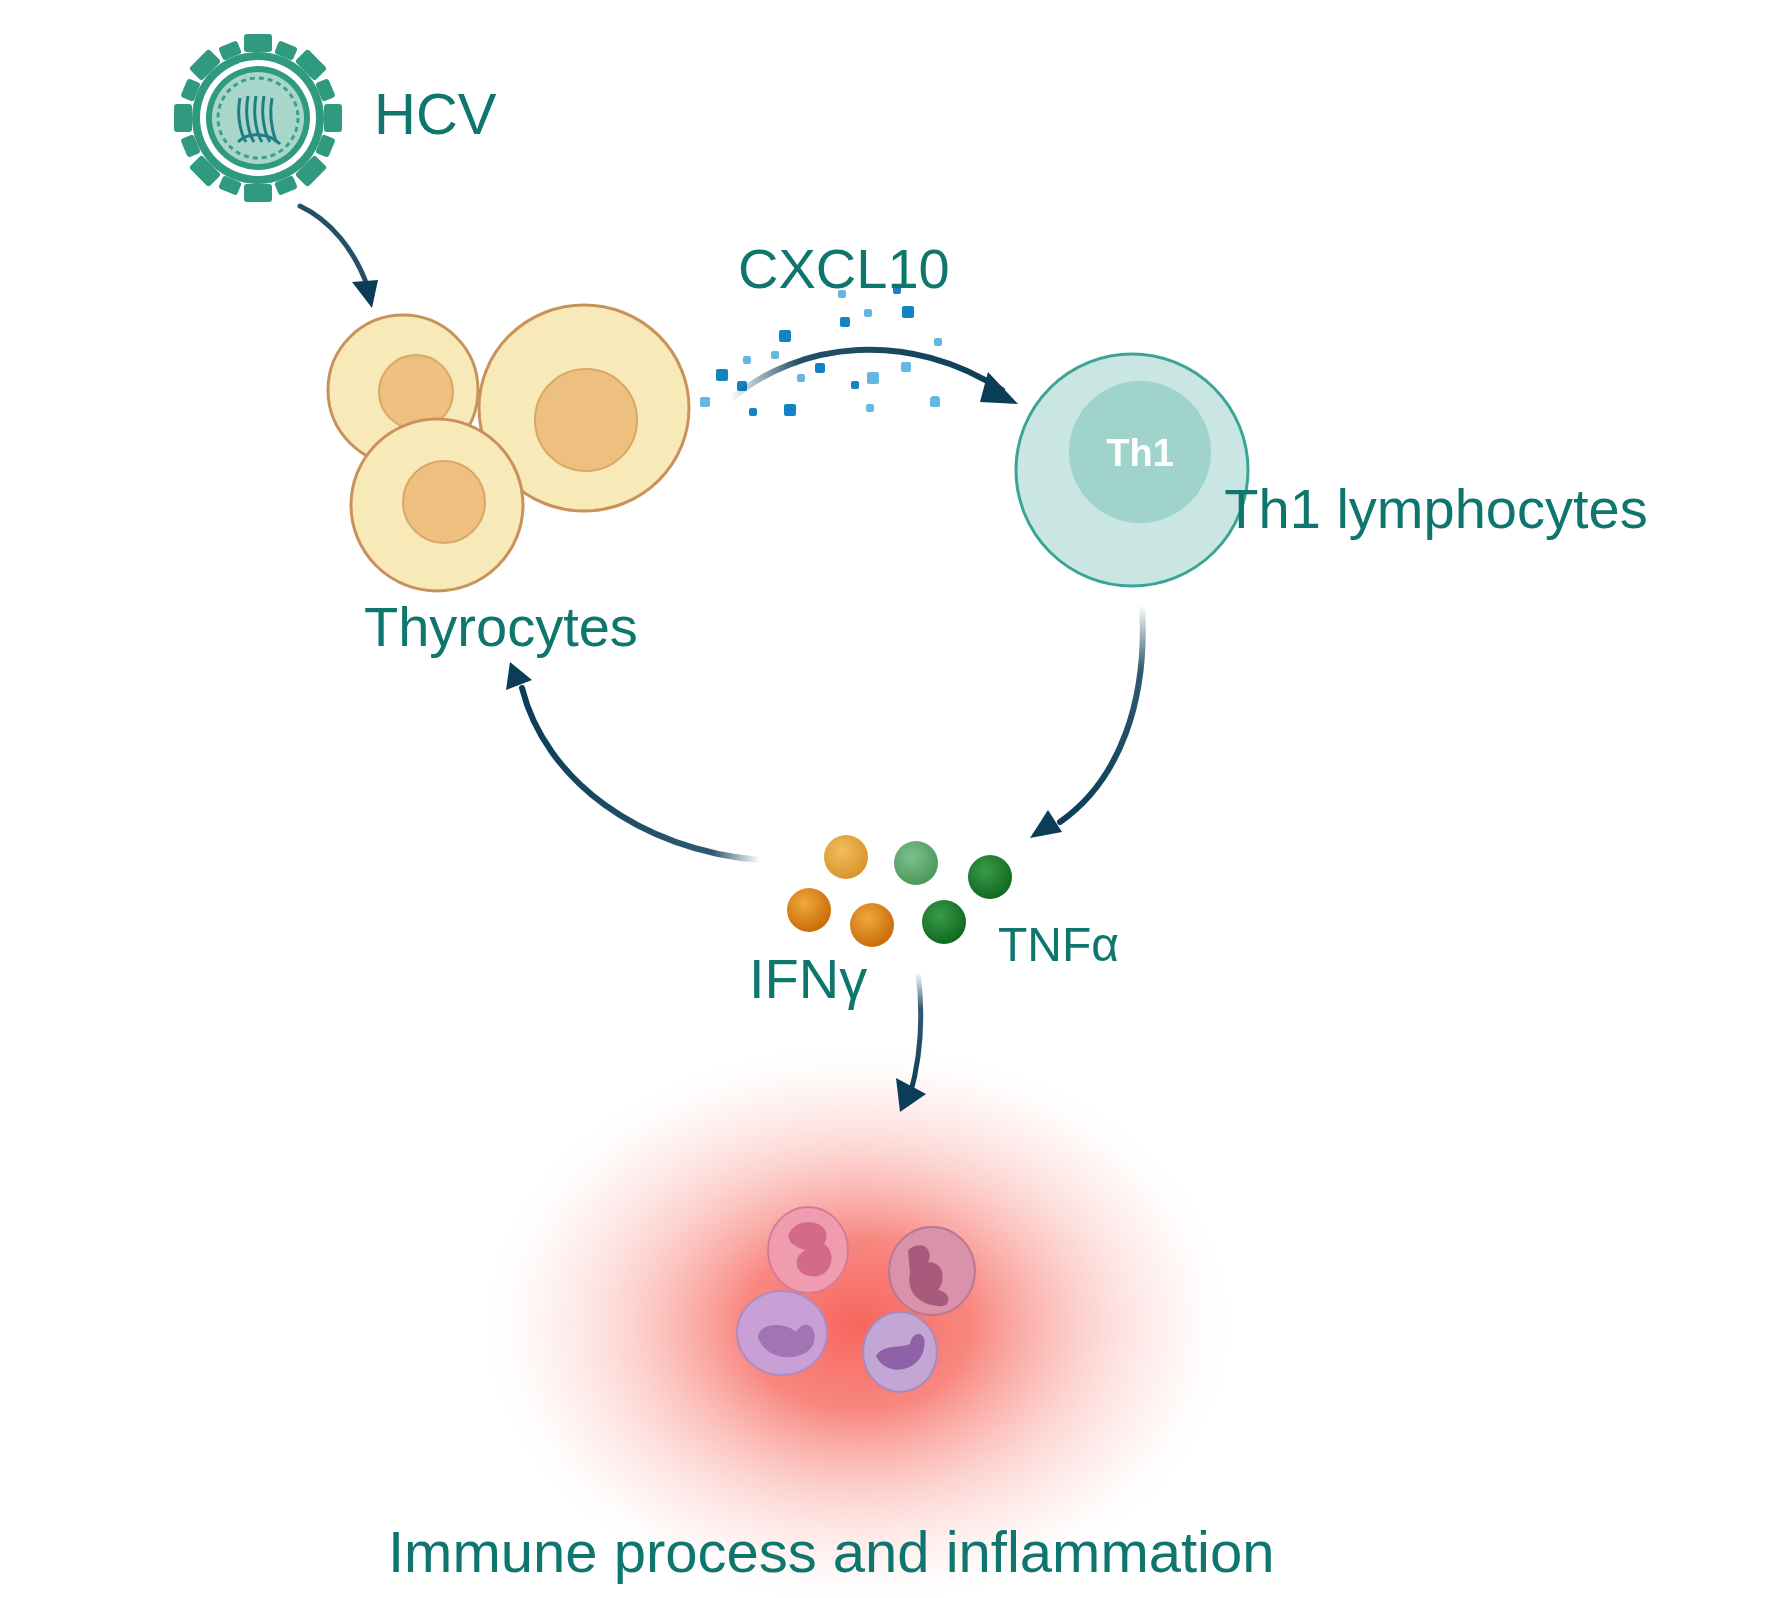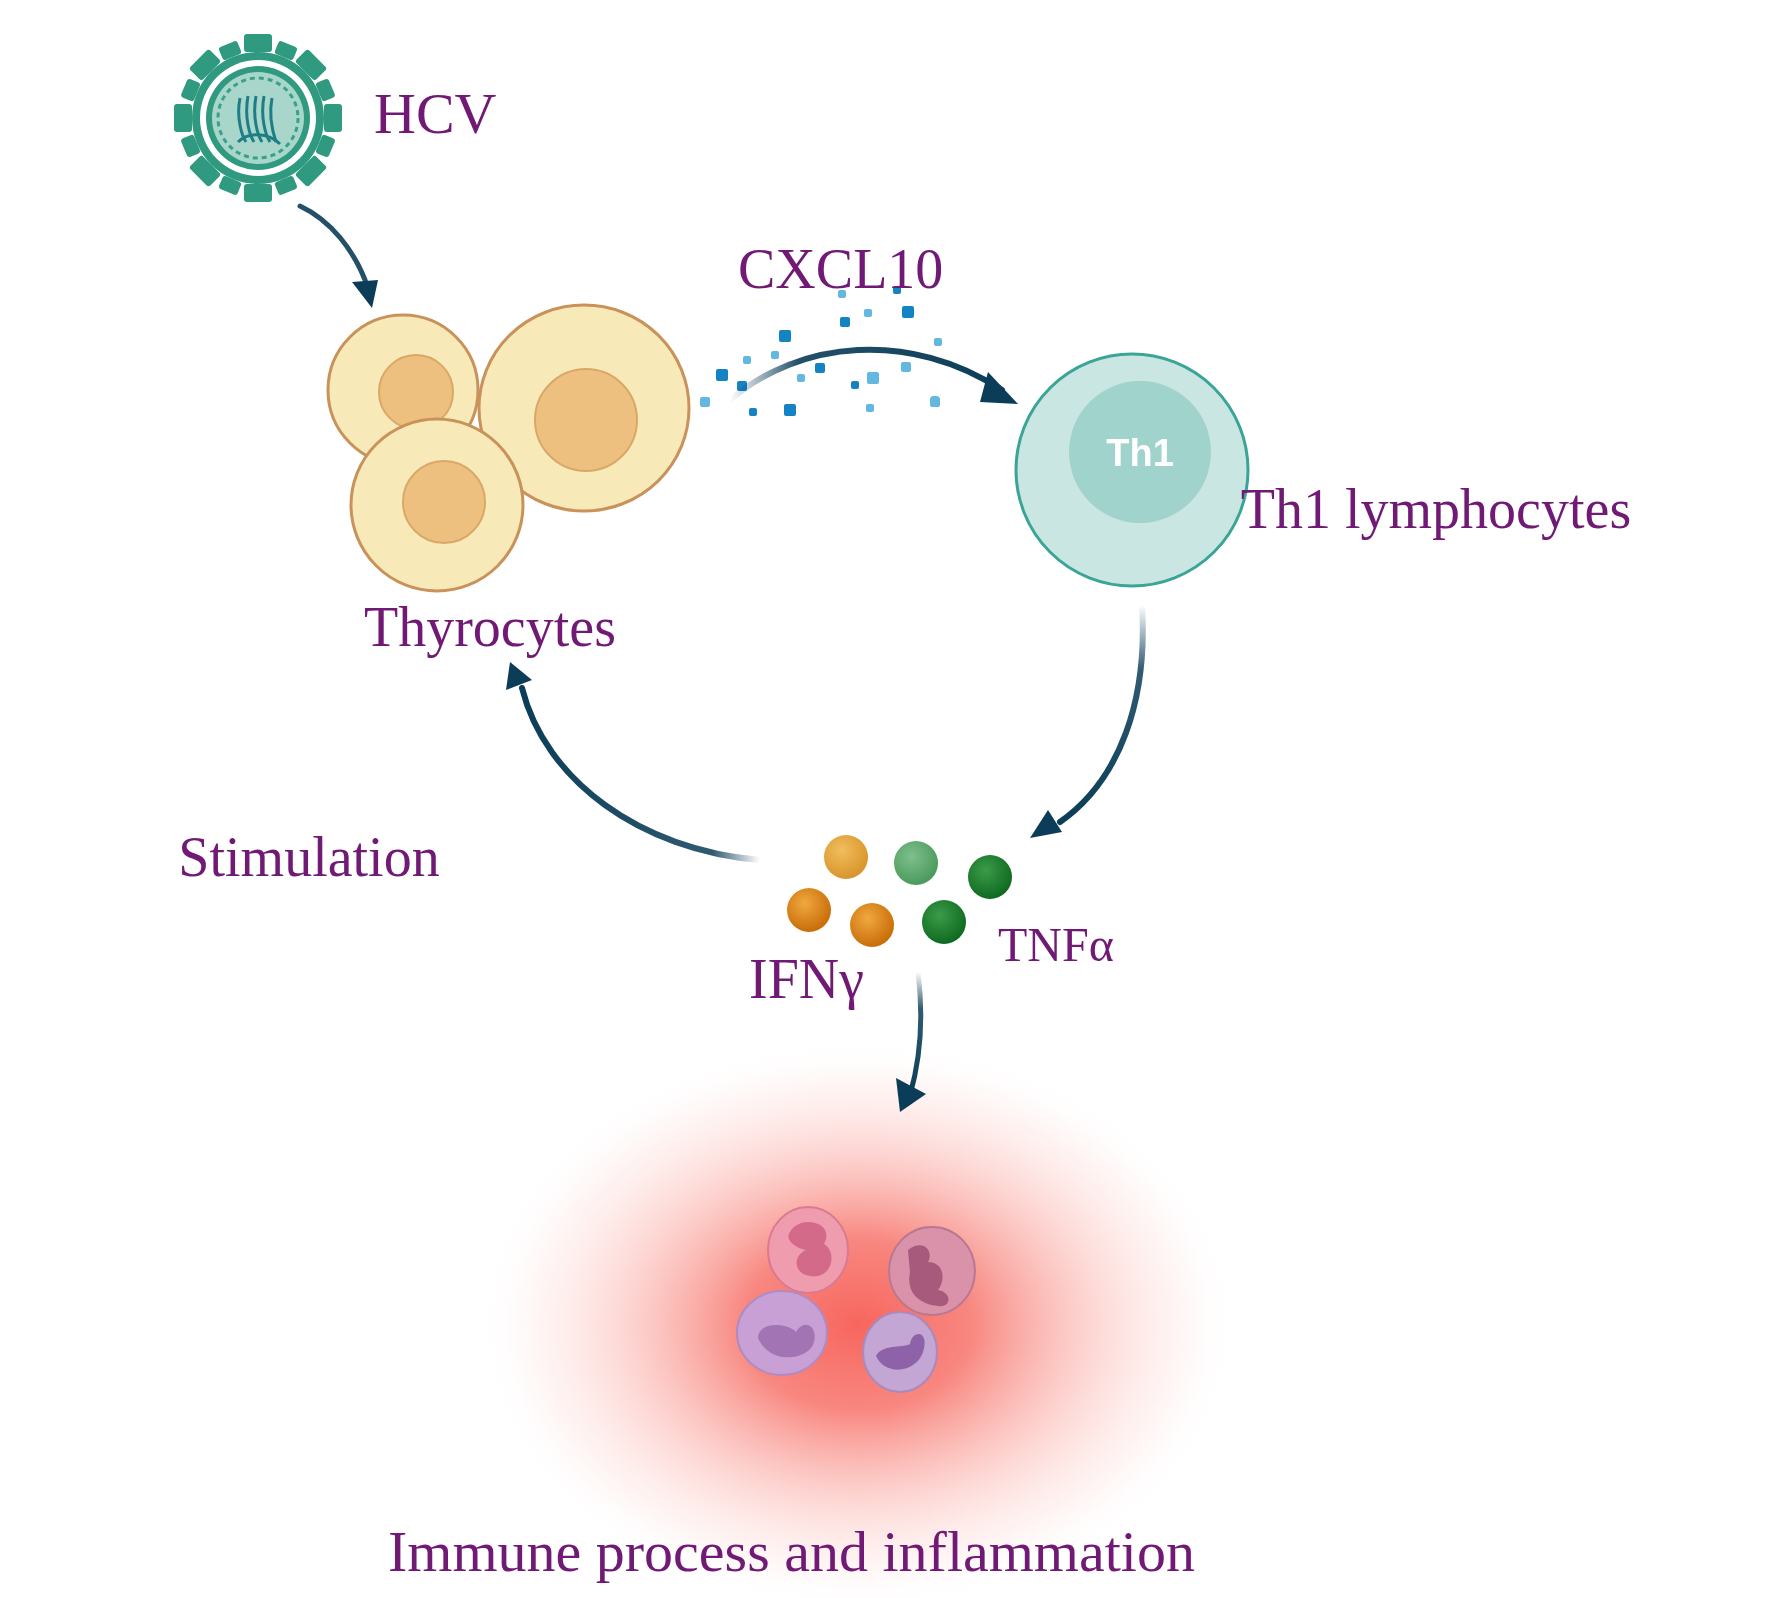--- a/index.html
+++ b/index.html
@@ -17,22 +17,22 @@
     }
     #diagram {
       position: absolute;
       left: 0;
       top: 0;
       width: 1772px;
       height: 1598px;
     }
     .label {
       position: absolute;
-      font-family: Liberation Serif, serif;
-      color: #701a75;
+      font-family: Liberation Sans, sans-serif;
+      color: #0f766e;
       white-space: nowrap;
       line-height: 1.12;
     }
     .label.center { text-align: center; }
     .lbl-hcv { left: 374px; top: 82px; font-size: 58px; }
     .lbl-cxcl10 { left: 738px; top: 238px; font-size: 56px; }
     .lbl-thyro { left: 356px; top: 596px; font-size: 56px; margin-left: 8px; }
     .lbl-th1 { left: 1186px; top: 478px; font-size: 56px; width: 500px; }
     .lbl-stim { left: 4px; top: 826px; font-size: 56px; width: 610px; }
     .lbl-ifng { left: 749px; top: 948px; font-size: 56px; }
@@ -220,17 +220,16 @@
   </g>
 </svg>
 
 <div class="label lbl-hcv">HCV</div>
 <div class="label lbl-cxcl10">CXCL10</div>
 <div class="label lbl-thyro">Thyrocytes</div>
 <div class="label lbl-th1 center">
   <div>Th1 lymphocytes</div>
 </div>
 <div class="label lbl-stim center">
-  <div>Stimulation</div>
 </div>
 <div class="label lbl-ifng">IFNγ</div>
 <div class="label lbl-tnfa">TNFα</div>
 <div class="label lbl-immune">Immune process and inflammation</div>
 
 </body></html>

